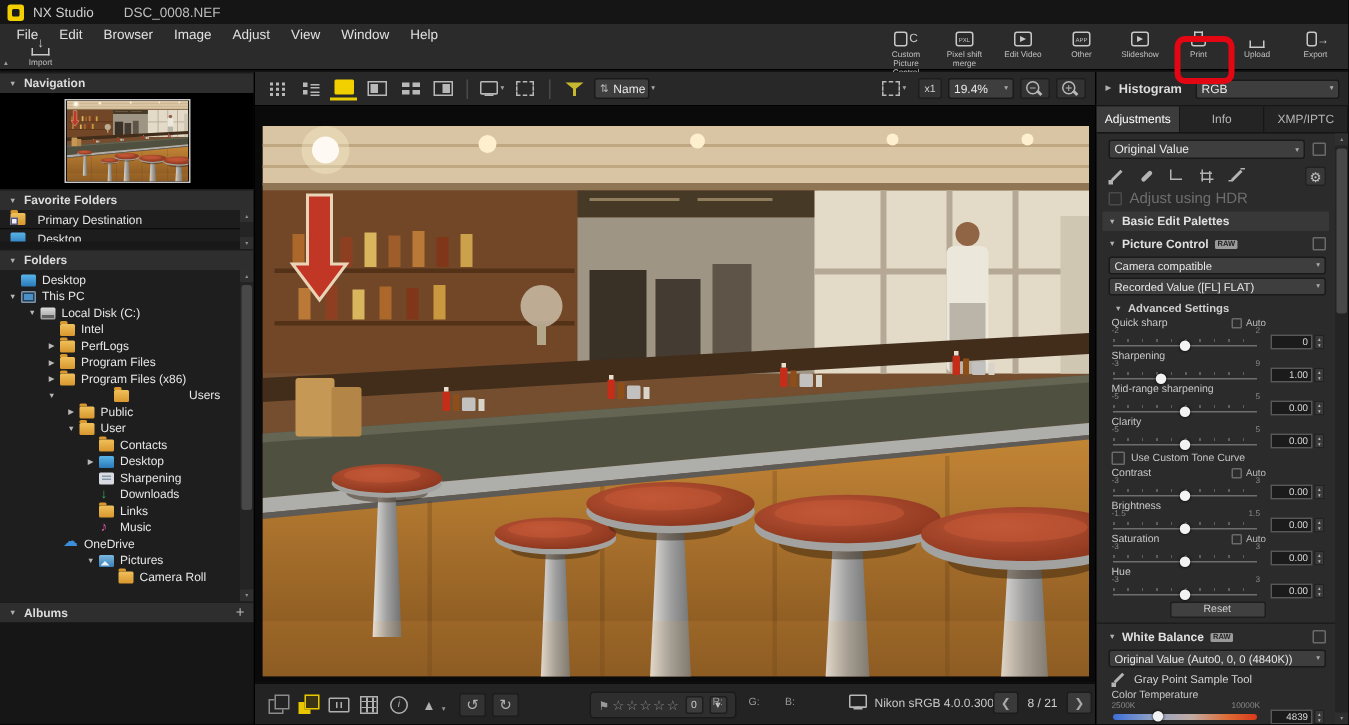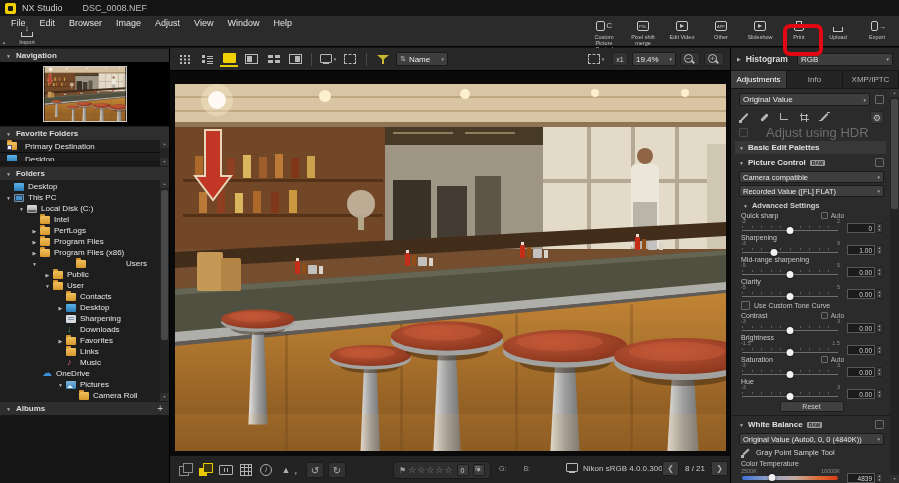--- a/index.html
+++ b/index.html
@@ -100,21 +100,21 @@
   .mon{width:12px;height:10px;position:relative;display:inline-block;}
   .mon::before{content:"";position:absolute;left:0;top:0;right:0;height:7px;border:1px solid #b8b8b8;border-radius:1px;}
   .mon::after{content:"";position:absolute;left:3px;right:3px;bottom:0;height:1px;background:#b8b8b8;box-shadow:2px -1px #b8b8b8,-2px -1px #b8b8b8;}
   .smallcaret{font-size:5px;color:#a0a0a0;margin-left:2px;}
   .fiticon{width:12px;height:10px;border:1px dashed #b8b8b8;display:inline-block;}
   .funnel{width:12px;height:11px;position:relative;display:inline-block;}
   .funnel::before{content:"";position:absolute;left:0;top:1px;border-left:6px solid transparent;border-right:6px solid transparent;border-top:5px solid #c8b830;}
   .funnel::after{content:"";position:absolute;left:5px;top:5px;width:2px;height:5px;background:#c8b830;}
   .dd{height:14px;background:#3e3e3e;border:1px solid #1a1a1a;border-radius:2px;display:flex;align-items:center;font-size:8px;color:#e8e8e8;padding:0 3px;position:relative;}
   .dd .car{margin-left:auto;font-size:5px;color:#aaa;padding-left:4px;}
-  .sortdd{width:52px;}
+  .sortdd{width:37px;}
   .zoomdd{width:44px;}
   .zspacer{flex:1;}
   .txtbtn{height:14px;min-width:16px;background:#333;border:1px solid #1e1e1e;border-radius:2px;color:#d0d0d0;font-size:7px;display:flex;align-items:center;justify-content:center;padding:0 2px;}
   .mag{width:14px;height:13px;position:relative;display:inline-block;}
   .mag::before{content:"";position:absolute;left:1px;top:1px;width:7px;height:7px;border:1px solid #b8b8b8;border-radius:50%;}
   .mag::after{content:"";position:absolute;left:8px;top:8px;width:4px;height:1.5px;background:#b8b8b8;transform:rotate(45deg);}
   .mag i{position:absolute;left:1px;top:1px;width:9px;height:9px;font-style:normal;font-size:8px;line-height:9px;text-align:center;color:#b8b8b8;}
   .image-area{flex:1;position:relative;background:#0a0a0a;}
   .photo{position:absolute;left:5px;top:13px;width:551px;height:367px;display:block;}
 
@@ -163,21 +163,21 @@
   .ti{width:11px;height:11px;position:relative;display:inline-block;}
   .ti::before{content:"";position:absolute;left:1px;top:4px;width:9px;height:2px;background:#b4b4b4;transform:rotate(-45deg);}
   [data-icon="gray-point-tool-icon"]::after{content:"";position:absolute;left:0;bottom:0;width:3px;height:3px;background:#b4b4b4;}
   [data-icon="retouch-brush-icon"]::before{border-radius:2px;height:3px;}
   [data-icon="tone-curve-icon"]::before{transform:none;left:1px;top:7px;width:8px;height:1px;}
   [data-icon="tone-curve-icon"]::after{content:"";position:absolute;left:1px;top:1px;width:1px;height:7px;background:#b4b4b4;}
   [data-icon="crop-icon"]::before{transform:none;left:2px;top:1px;width:1px;height:8px;background:#b4b4b4;box-shadow:5px 1px #b4b4b4;}
   [data-icon="crop-icon"]::after{content:"";position:absolute;left:1px;top:3px;width:8px;height:1px;background:#b4b4b4;box-shadow:1px 4px #b4b4b4;}
   [data-icon="straighten-icon"]::after{content:"";position:absolute;right:0;top:0;width:3px;height:1px;background:#b4b4b4;box-shadow:-8px 8px #b4b4b4;}
   .gear{margin-left:auto;width:14px;height:13px;background:#383838;border:1px solid #222;border-radius:2px;color:#c0c0c0;font-size:9px;line-height:12px;text-align:center;}
-  .hdrrow{height:12px;display:flex;align-items:center;gap:18px;font-size:13px;color:#6e6e6e;}
+  .hdrrow{height:12px;display:flex;align-items:center;gap:5px;font-size:10px;color:#6e6e6e;}
   .hdrrow .cb{border-color:#4a4a4a;}
   .secbar{height:13px;background:#383838;display:flex;align-items:center;padding:0 4px;font-size:8px;font-weight:bold;color:#e0e0e0;margin:3px -2px 0 -4px;}
   .secbar .car,.subhead .car{font-size:5px;color:#b0b0b0;margin-right:4px;}
   .subhead{height:13px;display:flex;align-items:center;font-size:8px;font-weight:bold;color:#e0e0e0;margin-top:2px;}
   .badge{background:#9a9a9a;color:#222;font-size:5px;font-weight:bold;padding:0px 2px;border-radius:1px;margin-left:4px;}
   .subhead .cb{margin-left:auto;}
   .pcdd{height:12px;margin-top:2px;font-size:7.5px;}
   .advhead{height:11px;display:flex;align-items:center;font-size:7.5px;font-weight:bold;color:#d0d0d0;margin-top:3px;padding-left:4px;}
   .advhead .car{font-size:5px;margin-right:4px;color:#b0b0b0;}
   .srow{position:relative;height:21px;margin-top:1px;}
@@ -543,25 +543,20 @@
               <span class="fic" data-icon="documents"></span>
               <span>Sharpening</span>
             </div>
 
             <div class="trow" style="padding-left: 56px;">
               <span class="arrow"></span>
               <span class="fic" data-icon="downloads"></span>
               <span>Downloads</span>
             </div>
 
-            <div class="trow" style="padding-left: 56px;">
-              <span class="arrow">▶</span>
-              <span class="fic" data-icon="folder"></span>
-              <span>Favorites</span>
-            </div>
 
             <div class="trow" style="padding-left: 56px;">
               <span class="arrow"></span>
               <span class="fic" data-icon="folder"></span>
               <span>Links</span>
             </div>
 
             <div class="trow" style="padding-left: 56px;">
               <span class="arrow"></span>
               <span class="fic" data-icon="music"></span>

